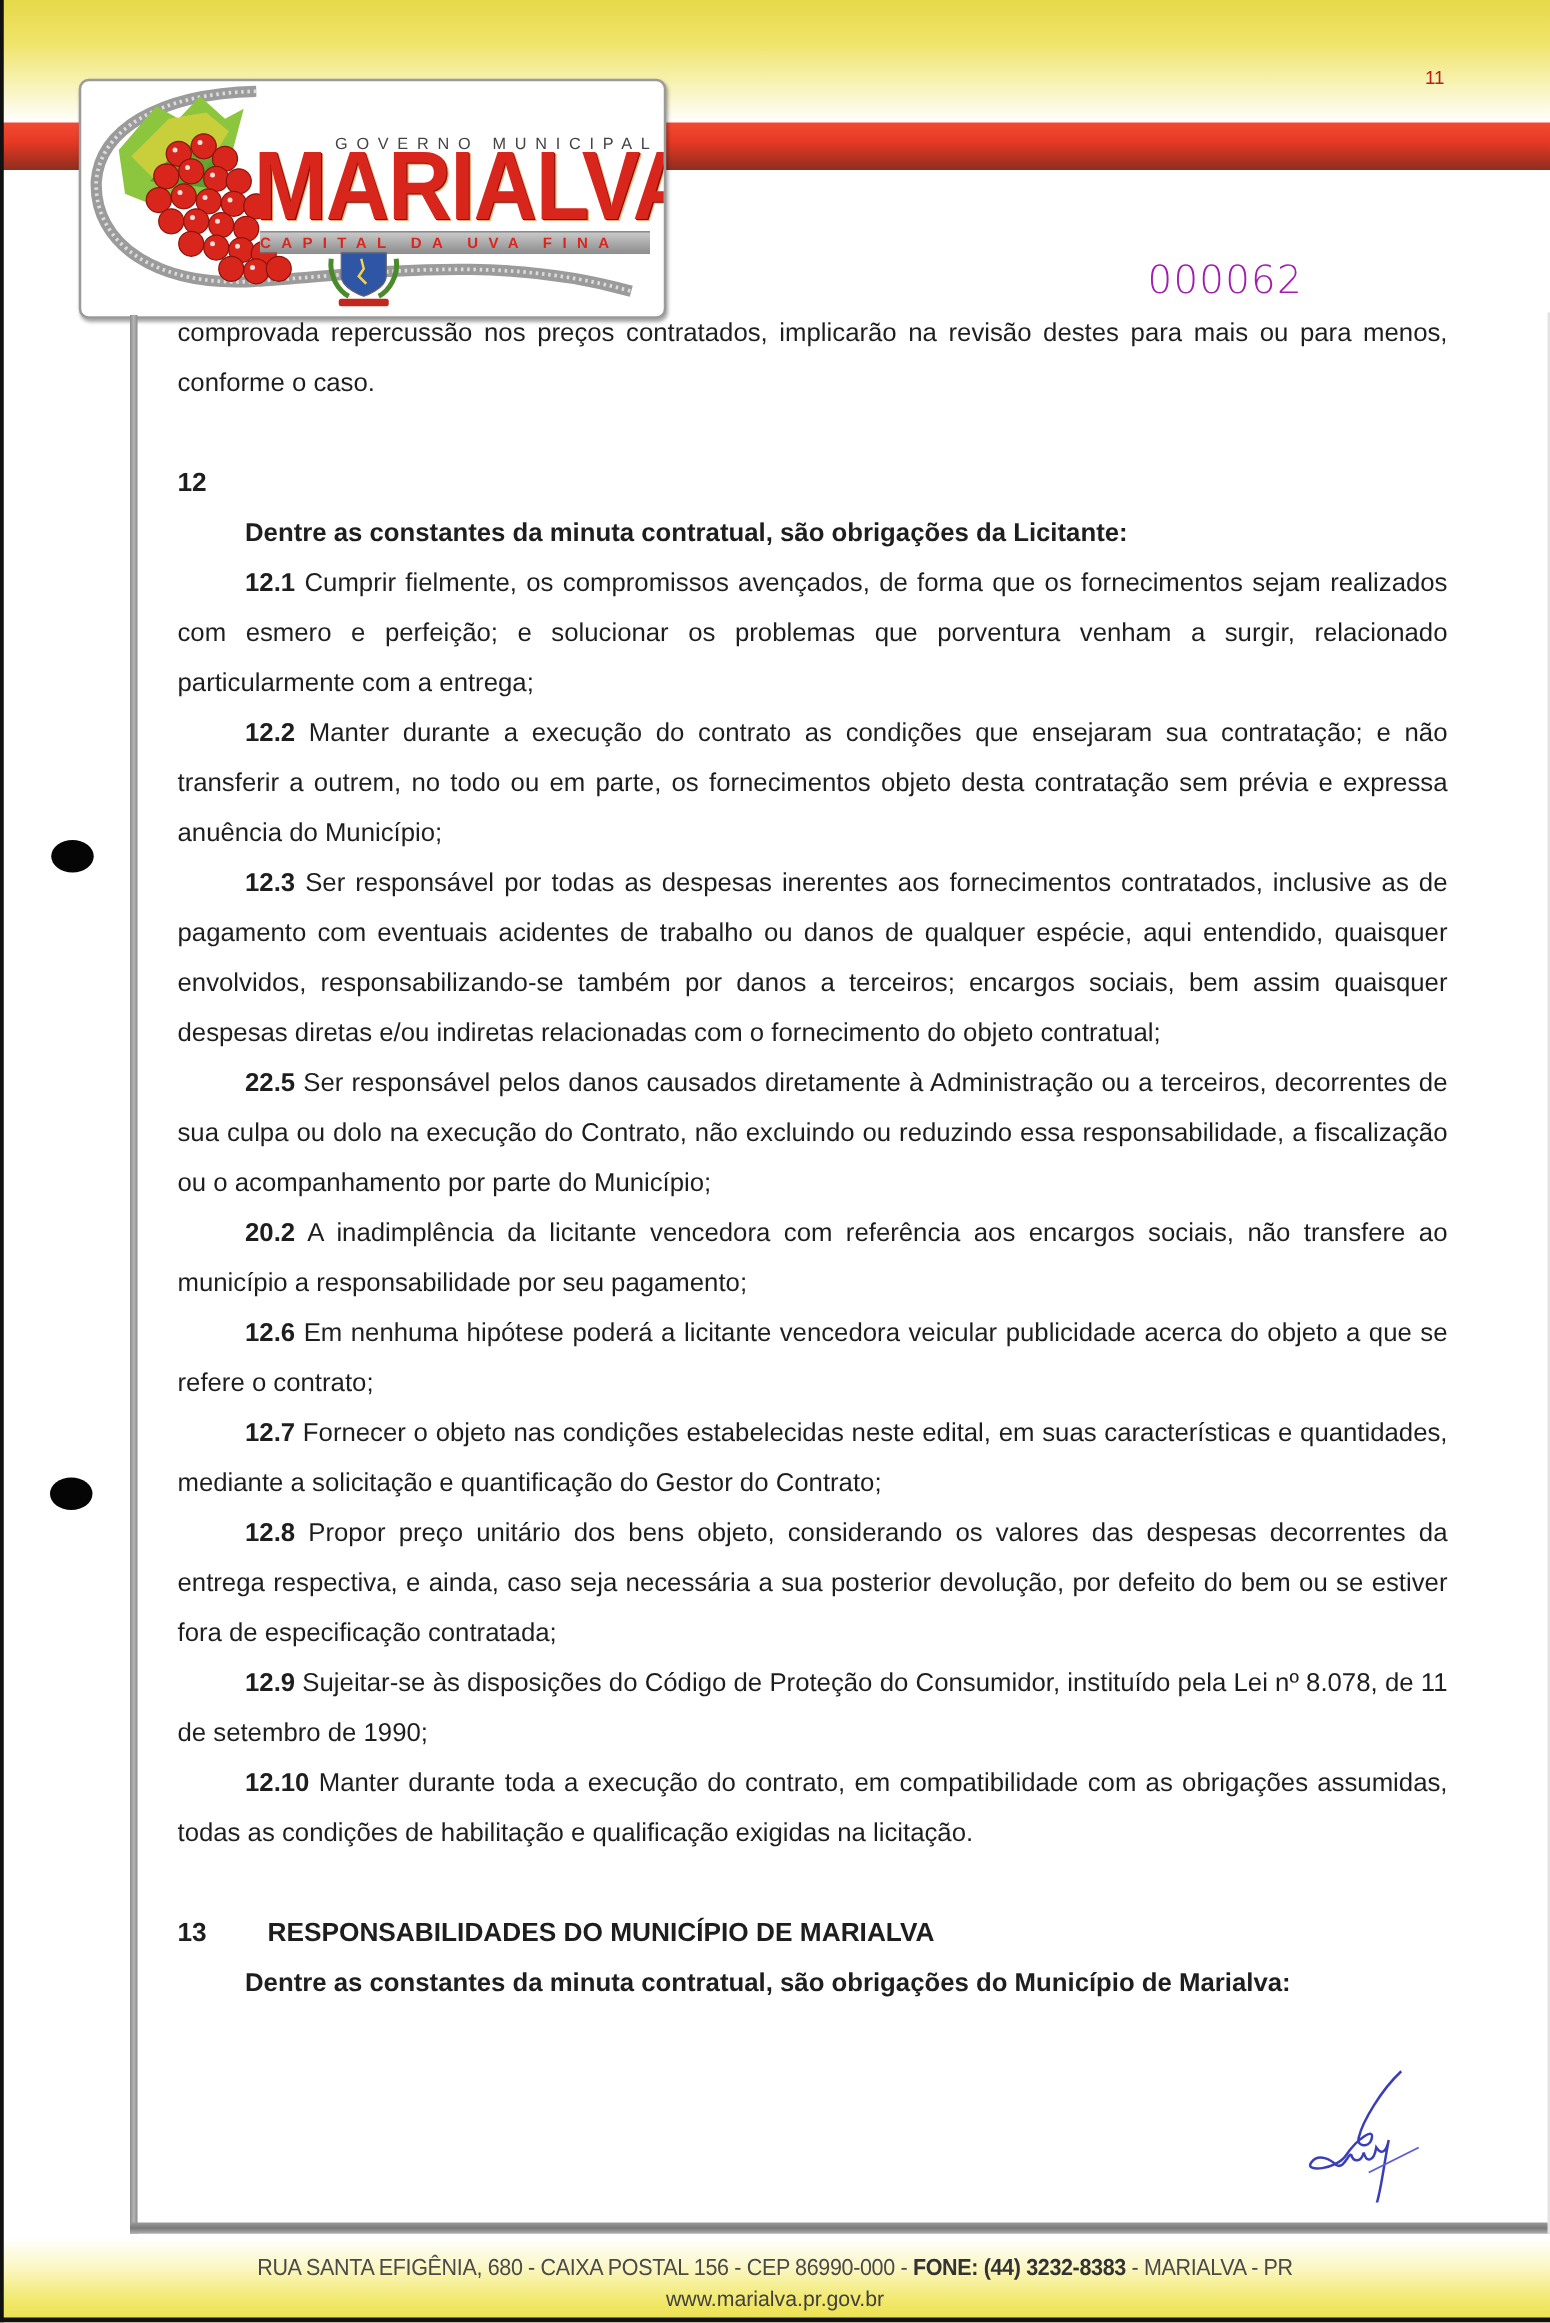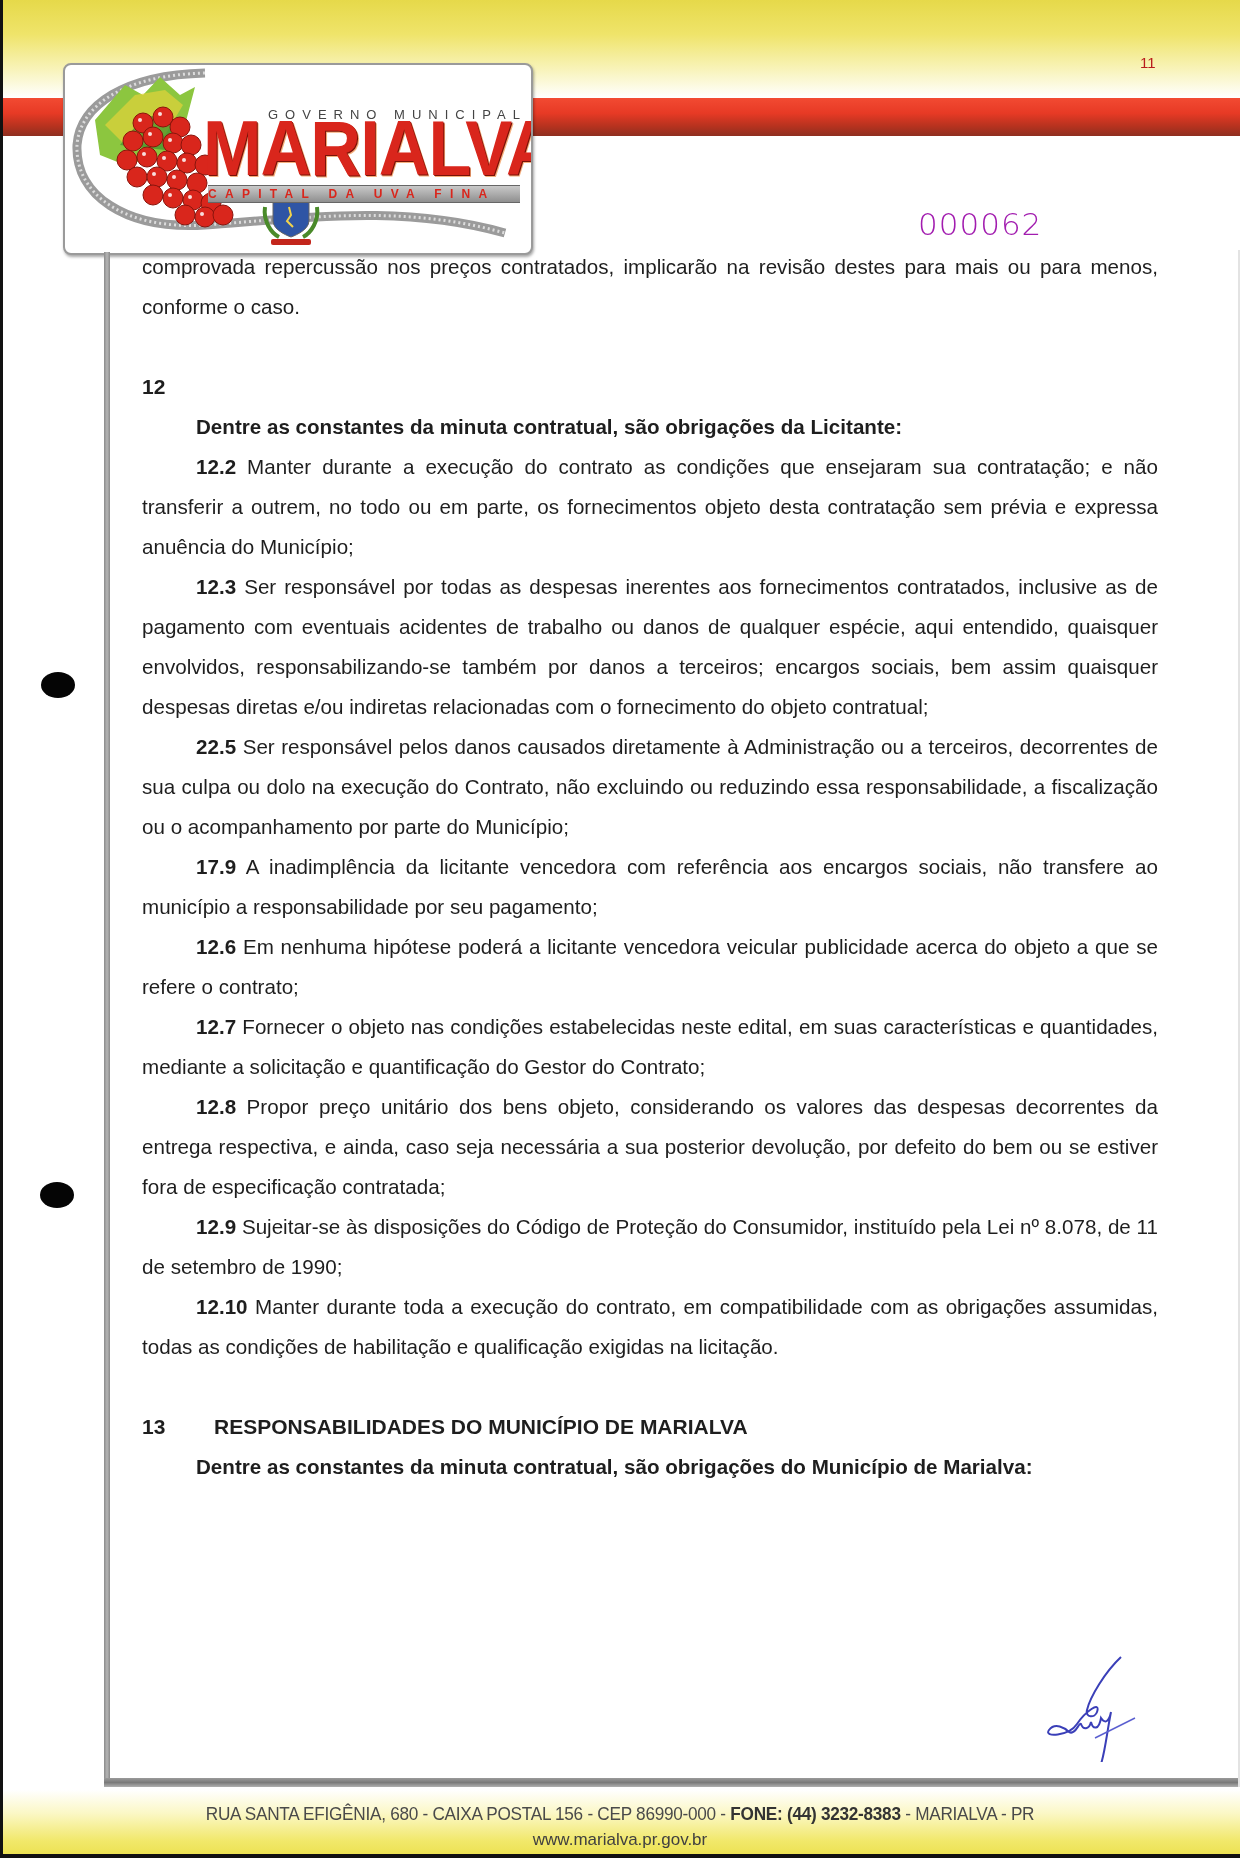--- a/index.html
+++ b/index.html
@@ -184,24 +184,25 @@
 
 <div class="content">
   <p class="p">comprovada repercussão nos preços contratados, implicarão na revisão destes para mais ou para menos, conforme o caso.</p>
   <div class="gap"></div>
 
   <div class="section-title">
     <span class="section-num">12</span>
   </div>
   <p class="section-intro">Dentre as constantes da minuta contratual, são obrigações da Licitante:</p>
 
+  <p class="p indent"><span class="item-num">12.1</span> <span>Cumprir fielmente, os compromissos avençados, de forma que os fornecimentos sejam realizados com esmero e perfeição; e solucionar os problemas que porventura venham a surgir, relacionado particularmente com a entrega;</span></p>
   <p class="p indent"><span class="item-num">12.2</span> <span>Manter durante a execução do contrato as condições que ensejaram sua contratação; e não transferir a outrem, no todo ou em parte, os fornecimentos objeto desta contratação sem prévia e expressa anuência do Município;</span></p>
   <p class="p indent"><span class="item-num">12.3</span> <span>Ser responsável por todas as despesas inerentes aos fornecimentos contratados, inclusive as de pagamento com eventuais acidentes de trabalho ou danos de qualquer espécie, aqui entendido, quaisquer envolvidos, responsabilizando-se também por danos a terceiros; encargos sociais, bem assim quaisquer despesas diretas e/ou indiretas relacionadas com o fornecimento do objeto contratual;</span></p>
   <p class="p indent"><span class="item-num">22.5</span> <span>Ser responsável pelos danos causados diretamente à Administração ou a terceiros, decorrentes de sua culpa ou dolo na execução do Contrato, não excluindo ou reduzindo essa responsabilidade, a fiscalização ou o acompanhamento por parte do Município;</span></p>
-  <p class="p indent"><span class="item-num">17.9</span> <span>A inadimplência da licitante vencedora com referência aos encargos sociais, não transfere ao município a responsabilidade por seu pagamento;</span></p>
+  <p class="p indent"><span class="item-num">20.2</span> <span>A inadimplência da licitante vencedora com referência aos encargos sociais, não transfere ao município a responsabilidade por seu pagamento;</span></p>
   <p class="p indent"><span class="item-num">12.6</span> <span>Em nenhuma hipótese poderá a licitante vencedora veicular publicidade acerca do objeto a que se refere o contrato;</span></p>
   <p class="p indent"><span class="item-num">12.7</span> <span>Fornecer o objeto nas condições estabelecidas neste edital, em suas características e quantidades, mediante a solicitação e quantificação do Gestor do Contrato;</span></p>
   <p class="p indent"><span class="item-num">12.8</span> <span>Propor preço unitário dos bens objeto, considerando os valores das despesas decorrentes da entrega respectiva, e ainda, caso seja necessária a sua posterior devolução, por defeito do bem ou se estiver fora de especificação contratada;</span></p>
   <p class="p indent"><span class="item-num">12.9</span> <span>Sujeitar-se às disposições do Código de Proteção do Consumidor, instituído pela Lei nº 8.078, de 11 de setembro de 1990;</span></p>
   <p class="p indent"><span class="item-num">12.10</span> <span>Manter durante toda a execução do contrato, em compatibilidade com as obrigações assumidas, todas as condições de habilitação e qualificação exigidas na licitação.</span></p>
 
   <div class="gap"></div>
   <div class="section-title">
     <span class="section-num">13</span>
     <span>RESPONSABILIDADES DO MUNICÍPIO DE MARIALVA</span>

